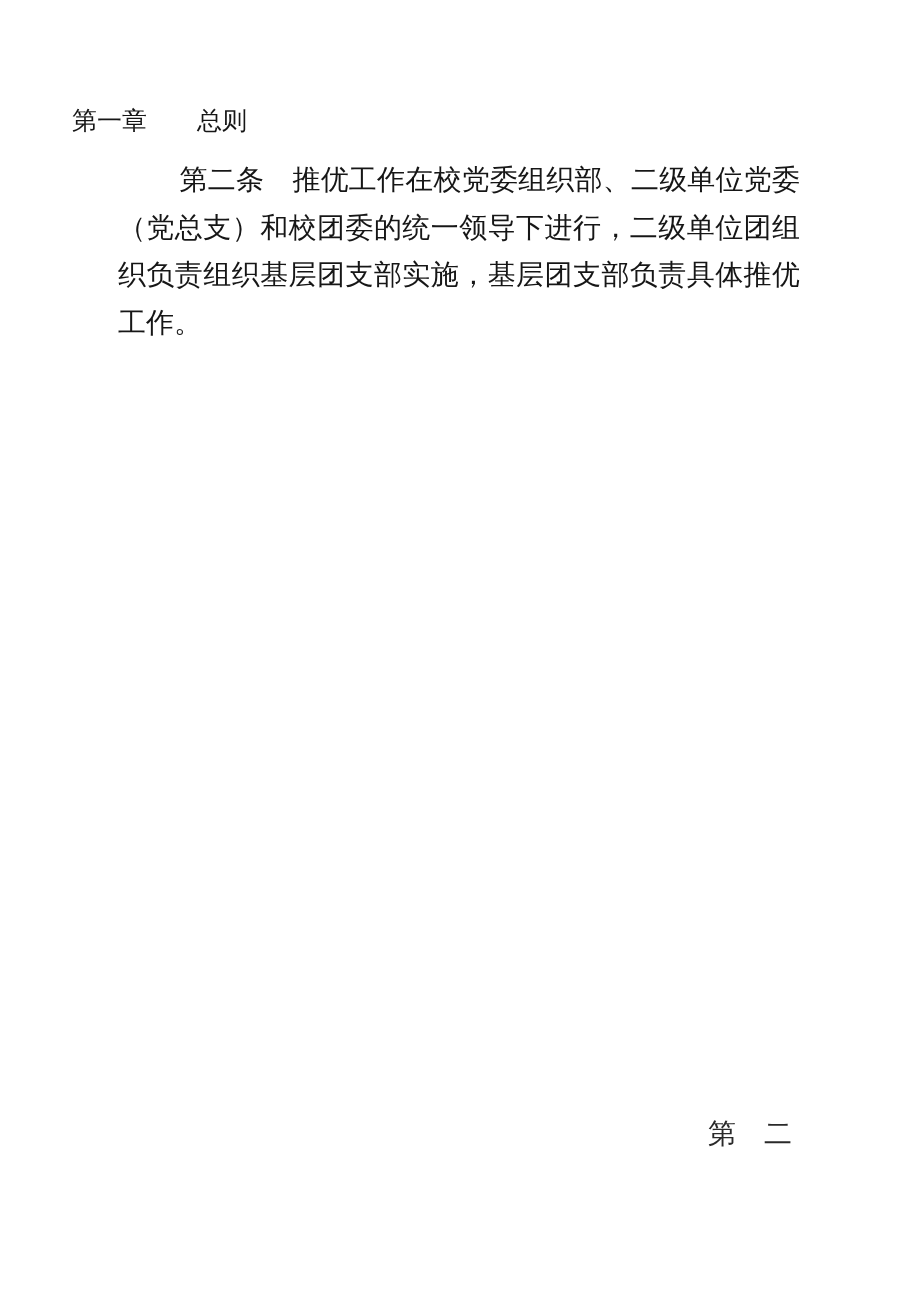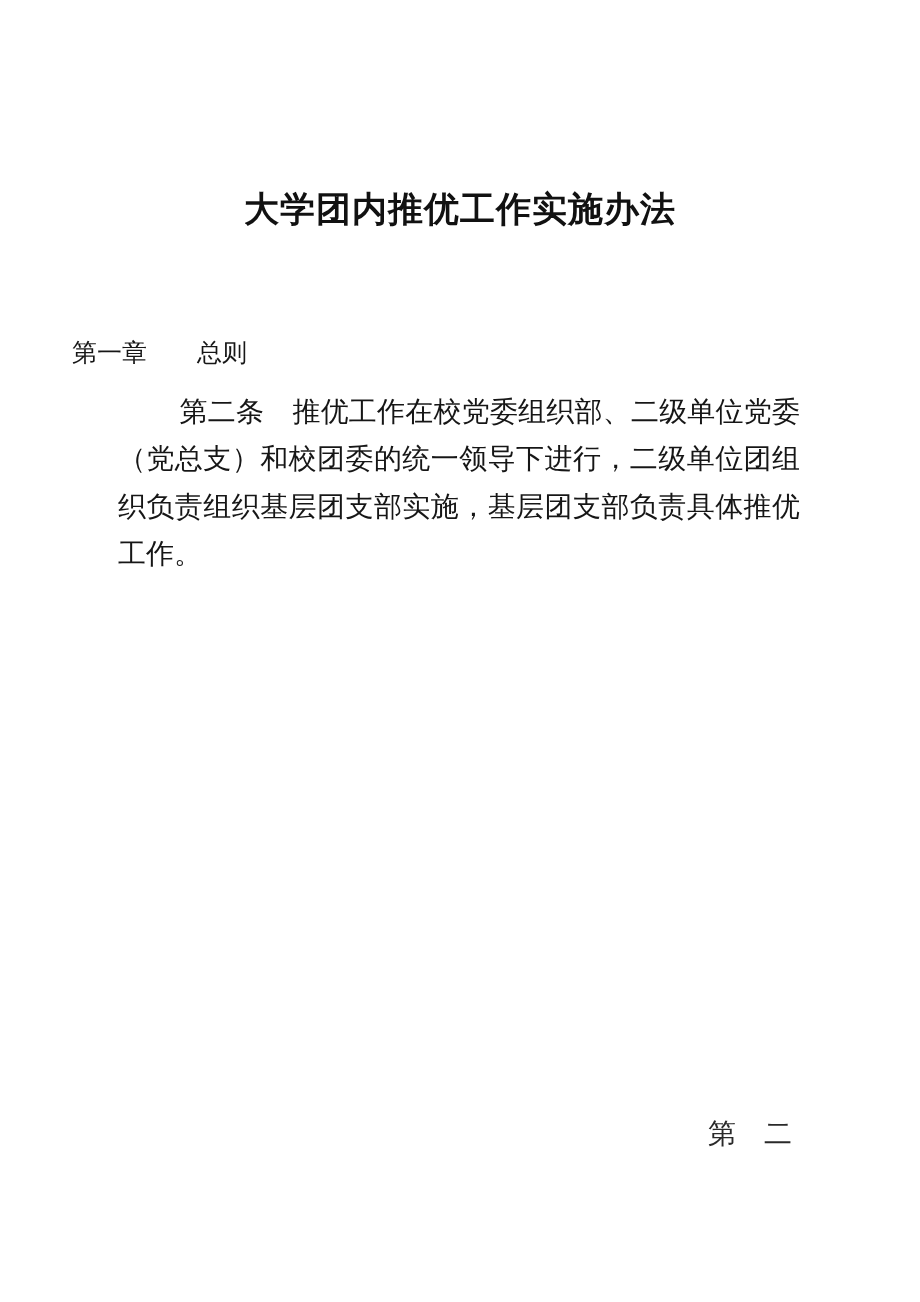--- a/index.html
+++ b/index.html
@@ -53,21 +53,20 @@
     font-size: 28px;
     line-height: 32px;
     color: #2a2a2a;
   }
 </style>
 </head>
 <body>
 
 <div class="page">
 
-  <h1 class="doc-title">大学团内推优工作实施办法</h1>
 
   <div class="chapter-heading">第一章　　总则</div>
 
 
   <p class="para">第二条　推优工作在校党委组织部、二级单位党委（党总支）和校团委的统一领导下进行，二级单位团组织负责组织基层团支部实施，基层团支部负责具体推优工作。</p>
 
 
   <div class="page-fragment">第　二</div>
 
 </div>

